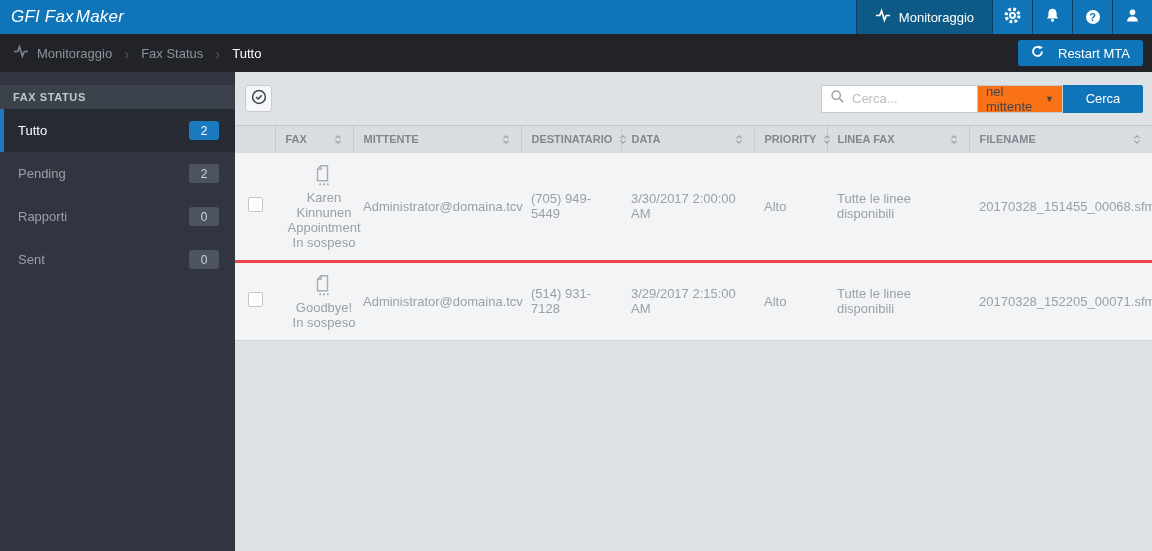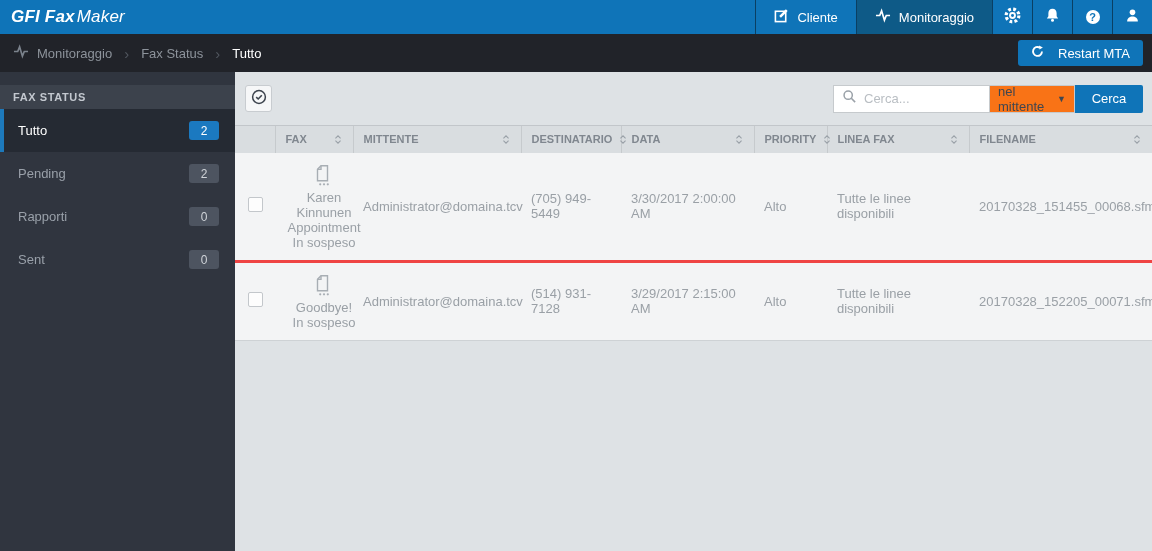--- a/index.html
+++ b/index.html
@@ -3,21 +3,21 @@
 <meta charset="utf-8">
 <style>
   * { margin:0; padding:0; box-sizing:border-box; }
   html,body { width:1152px; height:551px; overflow:hidden; }
   body { font-family:"Liberation Sans", sans-serif; background:#dee2e5; }
   .app { width:1152px; height:551px; display:flex; flex-direction:column; }
 
   
   .topbar { height:34px; background:#0f74b8; display:flex; align-items:stretch; color:#fff; flex:0 0 34px; }
   .logo { display:flex; align-items:center; padding-left:11px; font-style:italic; font-size:17px; letter-spacing:.2px; }
-  .logo-bold { font-weight:700; }
+  .logo-bold { font-weight:400; }
   .logo-light { font-weight:400; margin-left:2px; }
   .topnav { margin-left:auto; display:flex; align-items:stretch; }
   .nav-tab { display:flex; align-items:center; gap:8px; padding:0 18px; font-size:13px; border-left:1px solid #0a3f63; cursor:pointer; }
   .nav-tab.active { background:#0e5a87; }
   .icon-btn { width:40px; display:flex; align-items:center; justify-content:center; border-left:1px solid #0a3f63; cursor:pointer; }
   .help-badge { width:14px; height:14px; border-radius:50%; background:#fff; color:#0f74b8; font-size:11px; font-weight:700; display:flex; align-items:center; justify-content:center; line-height:1; }
 
   
   .crumbbar { height:38px; background:#212329; display:flex; align-items:center; padding:0 9px 0 13px; flex:0 0 38px; }
   .crumb { font-size:13px; color:#8d939b; display:flex; align-items:center; gap:8px; }
@@ -39,21 +39,21 @@
   
   .main { flex:1; display:flex; flex-direction:column; background:#dee2e5; min-width:0; }
   .toolbar { height:53px; flex:0 0 53px; display:flex; align-items:center; padding:0 9px 0 10px; }
   .selectall-btn { width:27px; height:27px; background:#f6f7f8; border:1px solid #c8ccd0; border-radius:3px; display:flex; align-items:center; justify-content:center; cursor:pointer; }
   .search-group { margin-left:auto; display:flex; height:28px; }
   .search-box { width:156px; background:#fff; border:1px solid #c6cacd; border-right:none; display:flex; align-items:center; padding-left:8px; }
   .search-box input { border:none; outline:none; width:100%; font-size:13px; color:#1d4ed8; padding-left:7px; font-family:inherit; background:transparent; }
   .search-box input::placeholder { color:#b9bec3; }
   .filter-select { width:86px; background:#f97316; border:1px solid #c6cacd; display:flex; align-items:center; justify-content:space-between; padding:0 8px; font-size:13px; color:#3f4650; cursor:pointer; }
   .filter-caret { font-size:9px; color:#3f4650; }
-  .search-btn { width:68px; background:#0f74b8; color:#fff; border:none; font-size:13px; font-family:inherit; cursor:pointer; border-radius:0 2px 2px 0; }
+  .search-btn { width:80px; background:#0f74b8; color:#fff; border:none; font-size:13px; font-family:inherit; cursor:pointer; border-radius:0 2px 2px 0; }
 
   
   table { width:100%; border-collapse:collapse; table-layout:fixed; }
   thead th { background:#d9dde0; height:27px; font-size:11px; font-weight:700; color:#80878f; text-align:left; padding:0 10px; border-top:1px solid #c2c6ca; border-left:1px solid #c6cacd; }
   thead th:first-child { border-left:none; }
   .th-inner { display:flex; align-items:center; justify-content:space-between; }
   tbody td { background:#f3f4f5; font-size:13px; color:#9aa0a6; vertical-align:middle; padding:12px 10px; }
   tbody tr { border-bottom:3px solid #ef4444; }
   tbody tr:last-child { border-bottom:1px solid #ced2d5; }
   .cell-check { text-align:center; }
@@ -67,29 +67,20 @@
 <body>
 
 <div class="app">
 
   <header class="topbar">
     <div class="logo">
       <span class="logo-bold">GFI Fax</span>
         <span class="logo-light">Maker</span>
     </div>
     <nav class="topnav">
-      <div class="nav-tab">
-        <span>
-          <svg width="15" height="15" viewBox="0 0 16 16">
-              <rect x="1.5" y="3.5" width="11" height="11" fill="none" stroke="#fff" stroke-width="1.7"></rect>
-              <path d="M6.5 9.5 L13.6 2.2" stroke="#fff" stroke-width="2.6"></path>
-            </svg>
-        </span>
-        <span>Cliente</span>
-      </div>
       <div class="nav-tab active">
         <span>
           <svg width="16" height="15" viewBox="0 0 17 16">
               <polyline points="1,8 5,8 7,3 10,13 12,8 16,8" fill="none" stroke="#fff" stroke-width="1.8"></polyline>
             </svg>
         </span>
         <span>Monitoraggio</span>
       </div>
       <div class="icon-btn">
         <span>

